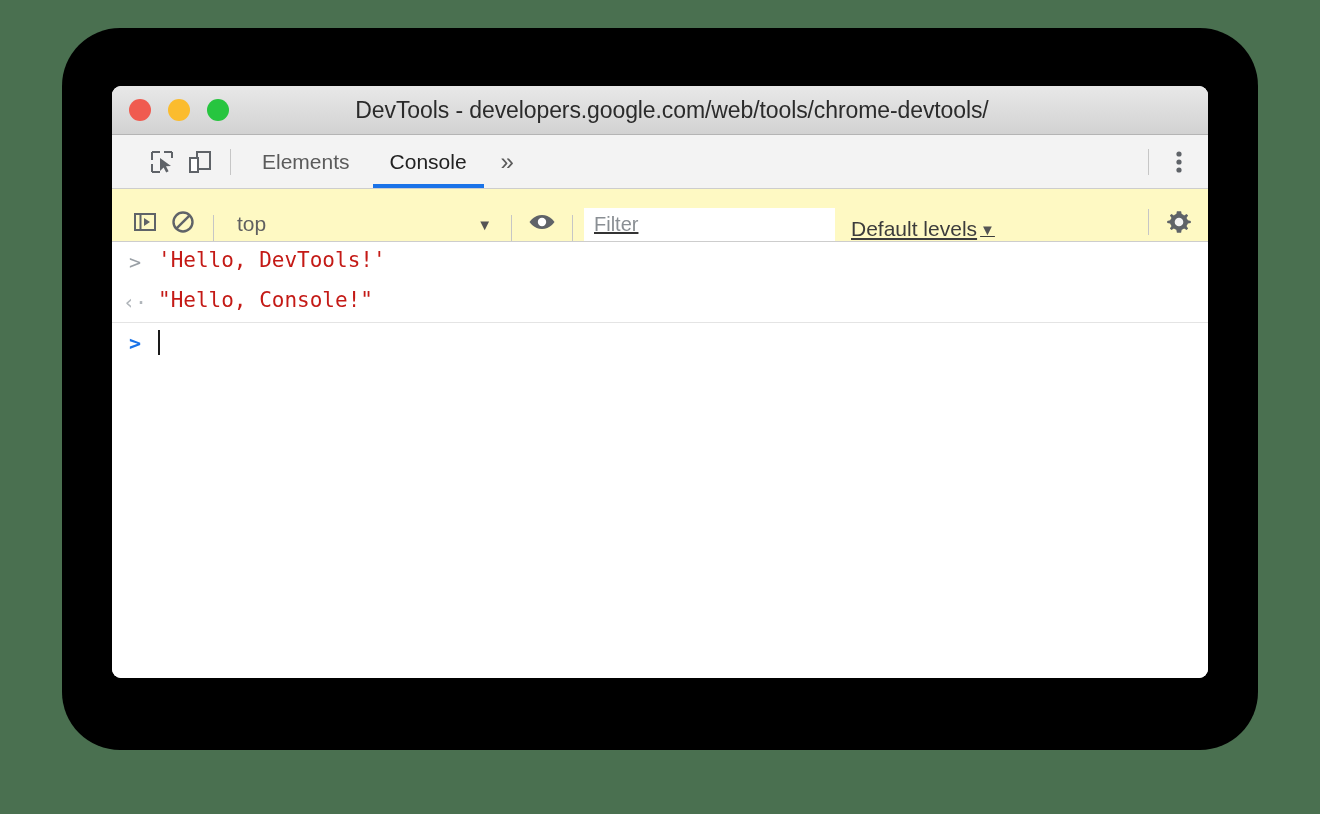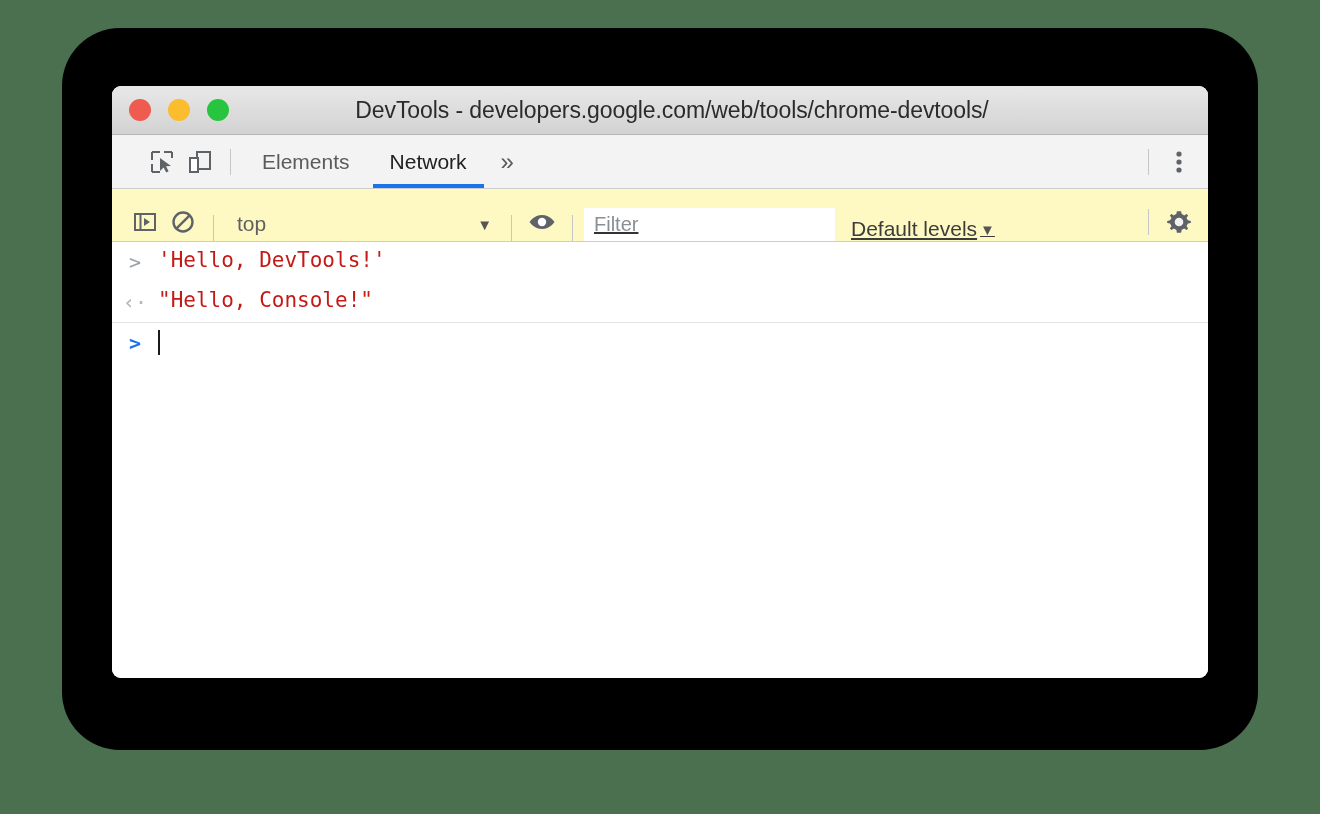--- a/index.html
+++ b/index.html
@@ -286,21 +286,21 @@
     <div class="icon-btn">
       <svg width="26" height="26" viewBox="0 0 26 26">
         <rect x="10" y="3" width="13" height="17" stroke="#5f6368" stroke-width="2" fill="none"></rect>
         <rect x="3" y="9" width="8" height="14" stroke="#5f6368" stroke-width="2" fill="#ffffff"></rect>
       </svg>
     </div>
 
     <div class="vsep"></div>
 
     <div class="tab">Elements</div>
-    <div class="tab active">Network</div>
+    <div class="tab active">Console</div>
     <div class="tab more">»</div>
 
     <div id="tab-bar-right">
       <div class="vsep"></div>
       <div class="icon-btn">
         <svg width="22" height="26" viewBox="0 0 22 26">
           <circle cx="11" cy="5" r="2.6" fill="#5f6368"></circle>
           <circle cx="11" cy="13" r="2.6" fill="#5f6368"></circle>
           <circle cx="11" cy="21" r="2.6" fill="#5f6368"></circle>
         </svg>

